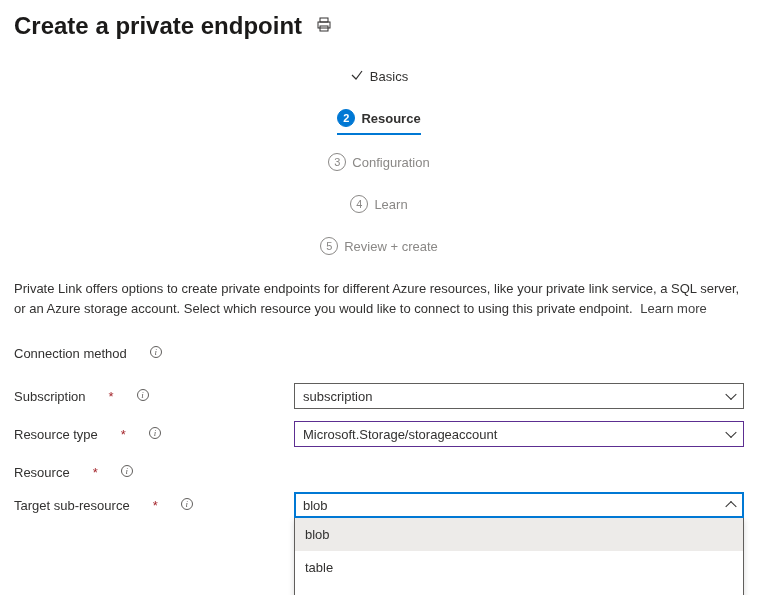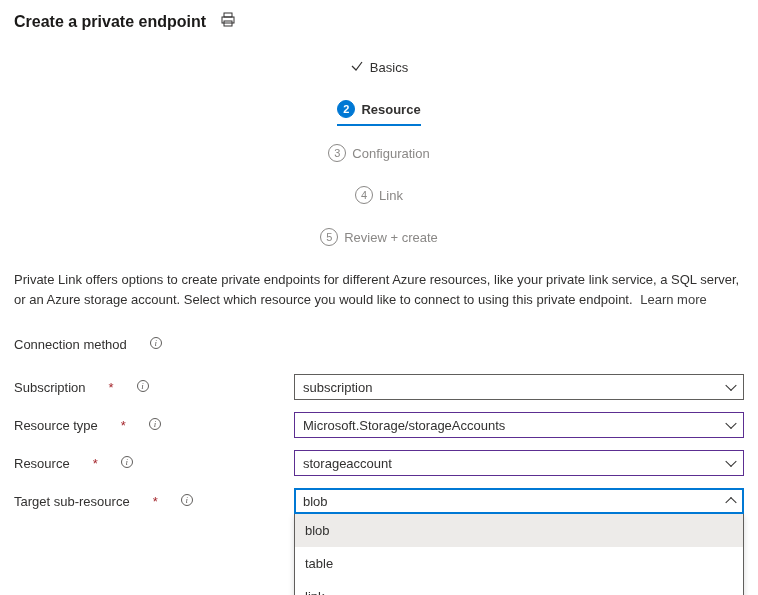--- a/index.html
+++ b/index.html
@@ -5,21 +5,21 @@
     * { box-sizing: border-box; margin: 0; padding: 0; }
     body {
       font-family: "Segoe UI", -apple-system, sans-serif;
       font-size: 13px;
       color: #323130;
       background: #fff;
       padding: 12px 14px;
       width: 758px;
     }
     .page-header { display: flex; align-items: center; gap: 14px; margin-bottom: 28px; }
-    .page-title { font-size: 16px; font-weight: 600; color: #1b1a19; }
+    .page-title { font-size: 24px; font-weight: 600; color: #1b1a19; }
     .print-icon { color: #323130; }
 
     .wizard-tabs { display: flex; gap: 18px; border-bottom: 0; margin-bottom: 18px; align-items: center; flex-direction: column; }
     .tab { display: flex; align-items: center; gap: 6px; padding-bottom: 6px; cursor: pointer; }
     .tab-badge {
       width: 18px; height: 18px; border-radius: 50%;
       display: flex; align-items: center; justify-content: center;
       font-size: 11px; border: 1px solid #8a8886; color: #8a8886; background: #fff;
     }
     .tab-check { color: #323130; font-weight: 400; }
@@ -102,21 +102,21 @@
   <div class="tab active">
     <span class="tab-badge">2</span>
     <span>Resource</span>
   </div>
   <div class="tab inactive">
     <span class="tab-badge">3</span>
     <span>Configuration</span>
   </div>
   <div class="tab inactive">
     <span class="tab-badge">4</span>
-    <span>Link</span>
+    <span>Learn</span>
   </div>
   <div class="tab inactive">
     <span class="tab-badge">5</span>
     <span>Review + create</span>
   </div>
 </div>
 
 <p class="intro-text">
   <span>Private Link offers options to create private endpoints for different Azure resources, like your private link service, a SQL server, or an Azure storage account. Select which resource you would like to connect to using this private endpoint.</span>
   <a href="#" class="learn-more">Learn more</a>
@@ -148,37 +148,31 @@
 </div>
 
 <div class="form-row">
   <div class="label-col">
     <span>Resource type</span>
     <span class="required">*</span>
     <span class="info-icon">i</span>
   </div>
   <div class="field-col">
     <div class="select-box highlighted">
-      <span>Microsoft.Storage/storageAccounts</span>
+      <span>Microsoft.Storage/storageaccount</span>
       <span class="chevron down"></span>
     </div>
   </div>
 </div>
 
 <div class="form-row">
   <div class="label-col">
     <span>Resource</span>
     <span class="required">*</span>
     <span class="info-icon">i</span>
-  </div>
-  <div class="field-col">
-    <div class="select-box highlighted">
-      <span>storageaccount</span>
-      <span class="chevron down"></span>
-    </div>
   </div>
 </div>
 
 <div class="form-row">
   <div class="label-col">
     <span>Target sub-resource</span>
     <span class="required">*</span>
     <span class="info-icon">i</span>
   </div>
   <div class="field-col">

